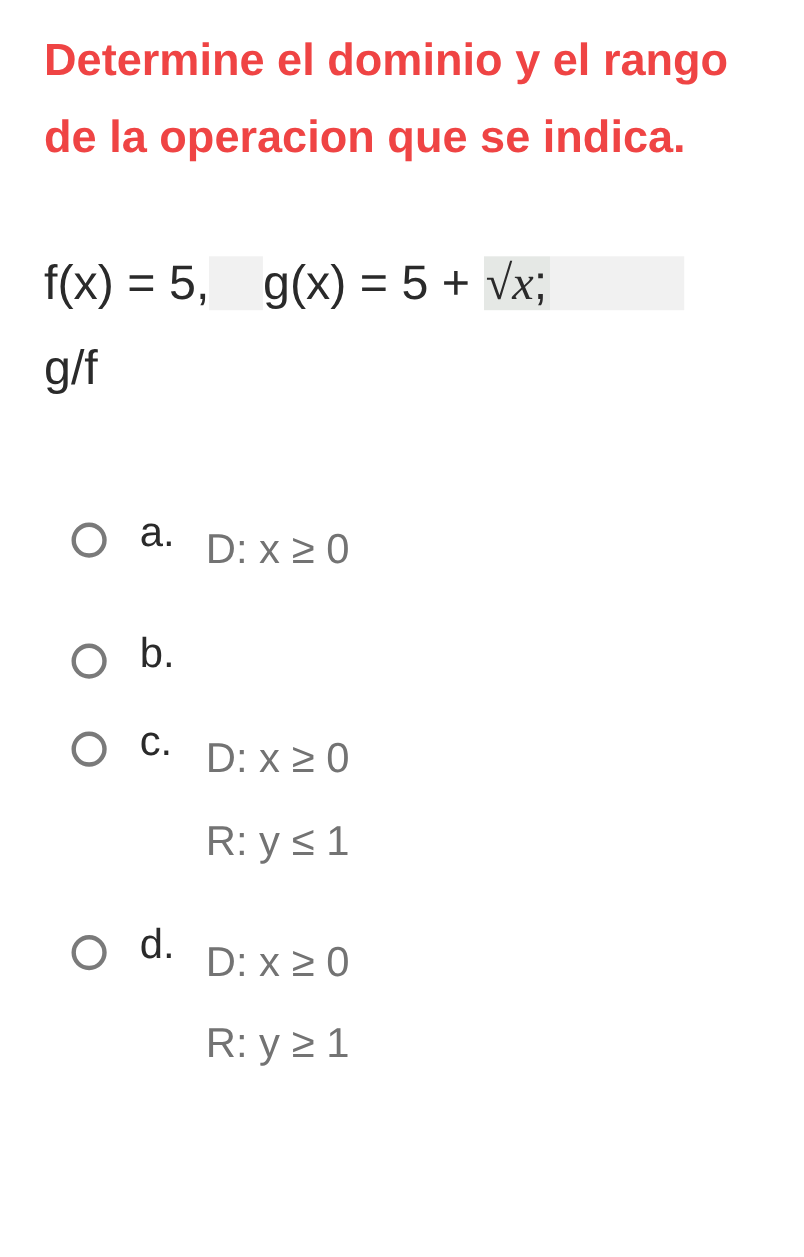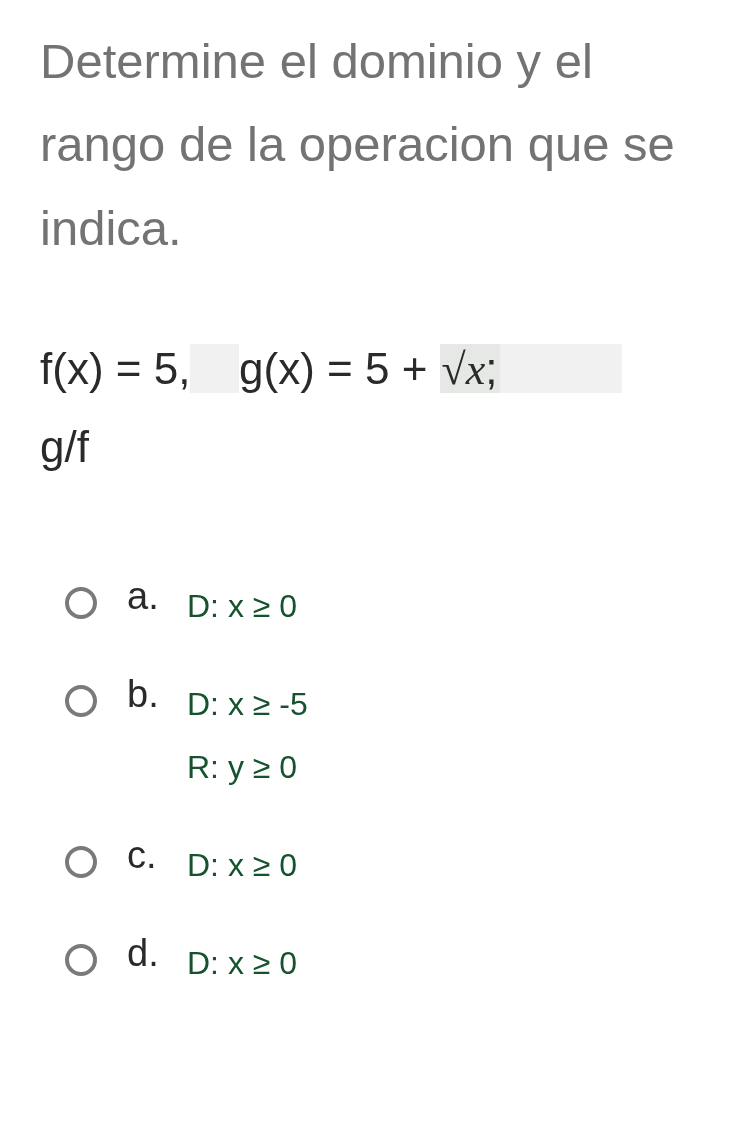--- a/index.html
+++ b/index.html
@@ -9,25 +9,25 @@
     }
     body {
       font-family: Arial, Helvetica, sans-serif;
       background: #ffffff;
       width: 731px;
       height: 1143px;
       padding: 20px 40px;
       color: #2a2a2a;
     }
     .title {
-      font-size: 49px;
-      font-weight: normal;
+      font-size: 41px;
+      font-weight: bold;
       line-height: 1.7;
       margin-bottom: 60px;
-      color: #737373;
+      color: #ef4444;
     }
     .equation-block {
       font-size: 44px;
       line-height: 1.75;
       margin-bottom: 90px;
       color: #2a2a2a;
     }
     .eq-line1 {
       display: block;
     }
@@ -59,23 +59,23 @@
       margin-top: 12px;
       margin-right: 30px;
     }
     .option-letter {
       font-size: 38px;
       width: 60px;
       flex-shrink: 0;
       color: #2a2a2a;
     }
     .option-text {
-      font-size: 32px;
+      font-size: 38px;
       line-height: 1.95;
-      color: #14532d;
+      color: #737373;
     }
     .sqrt-expr {
       font-family: 'Times New Roman', serif;
       font-style: italic;
     }
   </style>
 </head>
 <body>
 
 <div class="title">Determine el dominio y el rango de la operacion que se indica.</div>
@@ -93,35 +93,33 @@
     <div class="radio"></div>
     <div class="option-letter">a.</div>
     <div class="option-text">
       <div>D: x ≥ 0</div>
     </div>
   </div>
 
   <div class="option">
     <div class="radio"></div>
     <div class="option-letter">b.</div>
-    <div class="option-text">
-      <div>D: x ≥ -5</div>
-      <div>R: y ≥ 0</div>
-    </div>
   </div>
 
   <div class="option">
     <div class="radio"></div>
     <div class="option-letter">c.</div>
     <div class="option-text">
       <div>D: x ≥ 0</div>
+      <div>R: y ≤ 1</div>
     </div>
   </div>
 
   <div class="option">
     <div class="radio"></div>
     <div class="option-letter">d.</div>
     <div class="option-text">
       <div>D: x ≥ 0</div>
+      <div>R: y ≥ 1</div>
     </div>
   </div>
 
 </div>
 
 </body></html>

